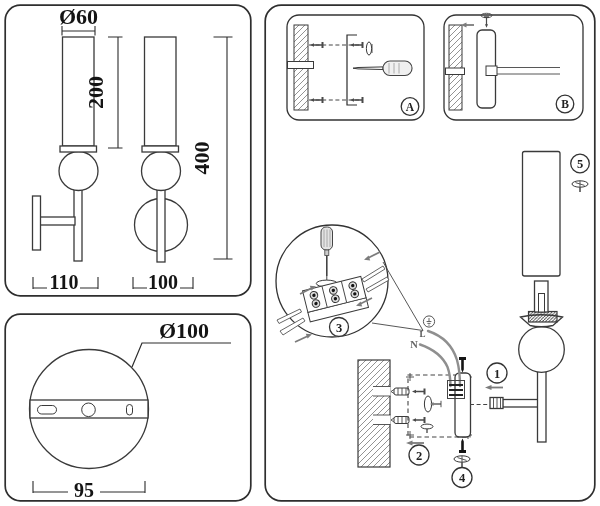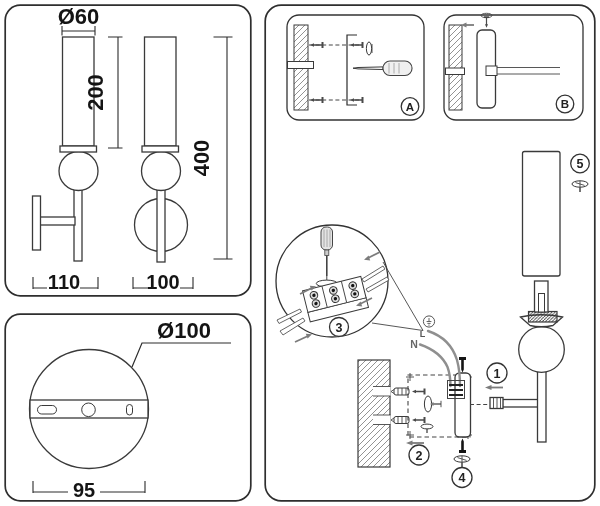--- a/index.html
+++ b/index.html
@@ -1,17 +1,17 @@
 <!DOCTYPE html>
 <html><head>
 <meta charset="utf-8">
 <style>
   html,body{margin:0;padding:0;background:#fff;}
   #sheet{position:relative;width:600px;height:506px;background:#fff;overflow:hidden;
-         font-family:Liberation Sans, sans-serif;}
+         font-family:Liberation Serif, serif;}
   svg{position:absolute;display:block;}
   .panel{fill:#fff;stroke:#2e2e2e;stroke-width:1.7;}
   .panel2{fill:#fff;stroke:#333;stroke-width:1.3;}
   .shape{fill:#fff;stroke:#3a3a3a;stroke-width:1.3;}
   .shapeT{fill:#fff;stroke:#3a3a3a;stroke-width:1;}
   .ln{stroke:#2c2c2c;stroke-width:1.2;fill:none;}
   .dim{stroke:#2c2c2c;stroke-width:1.1;fill:none;}
   .dash{stroke:#444;stroke-width:1;fill:none;stroke-dasharray:4 2.6;}
   .dash2{stroke:#444;stroke-width:1.1;fill:none;stroke-dasharray:4.5 3;}
   .thin{stroke:#444;stroke-width:.9;fill:none;}

